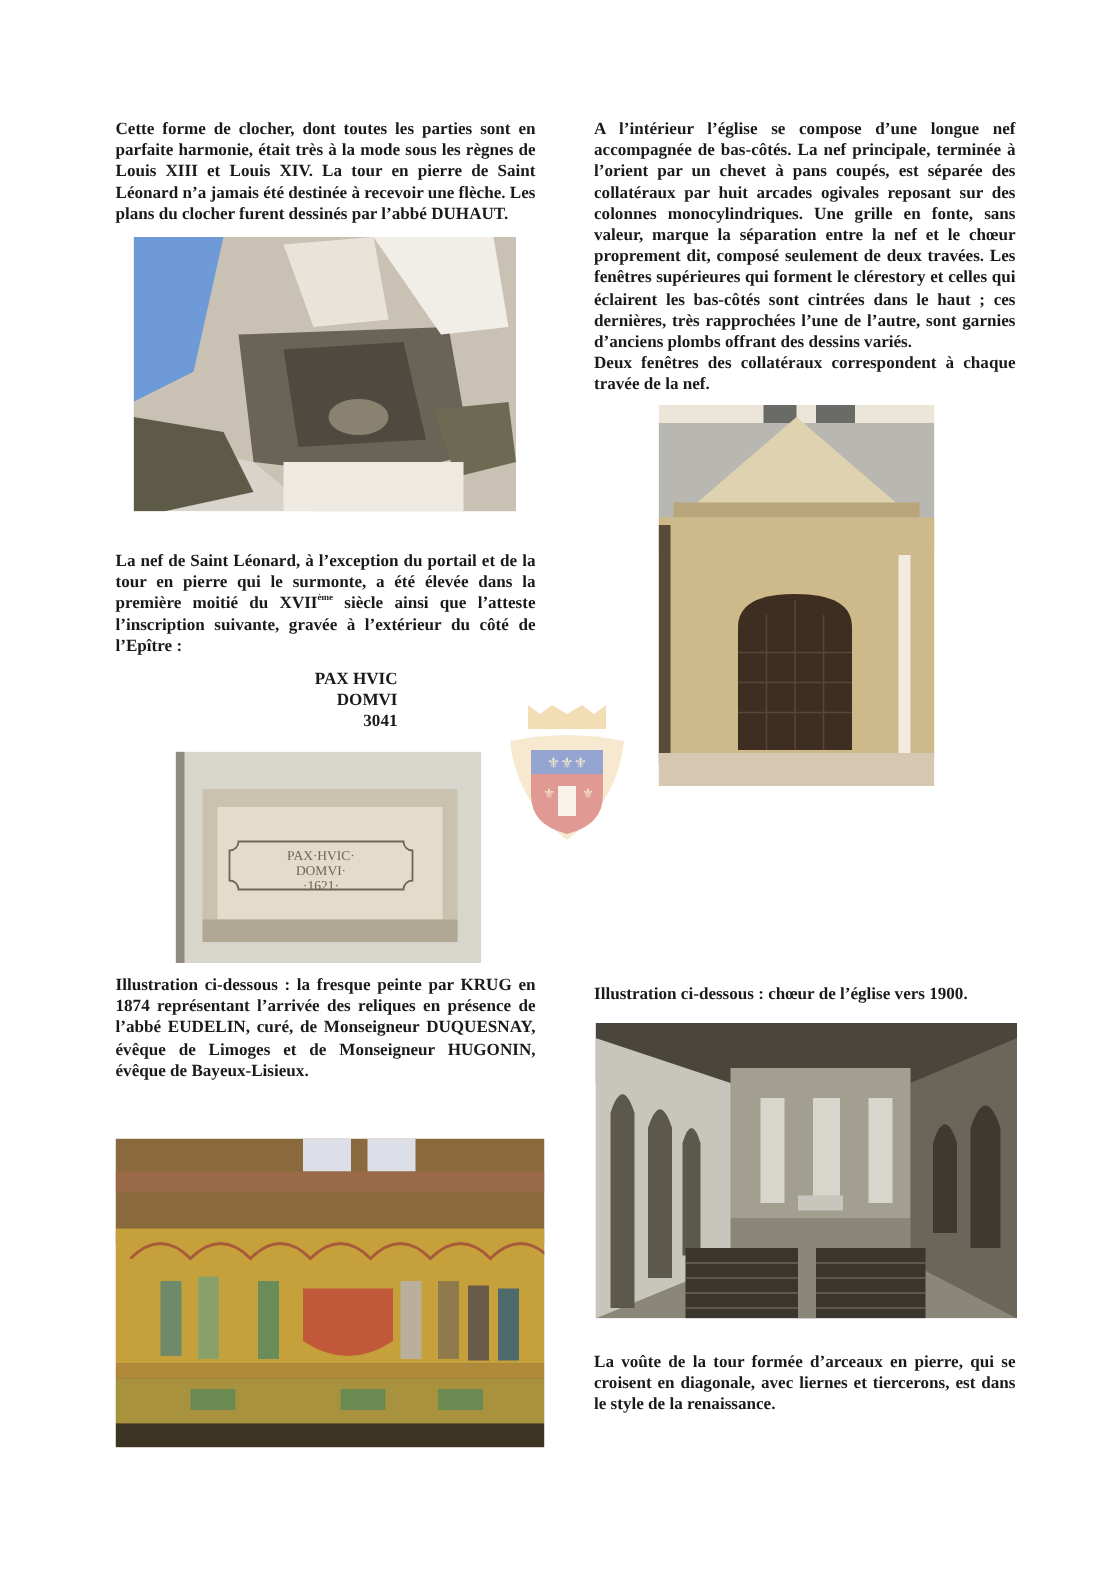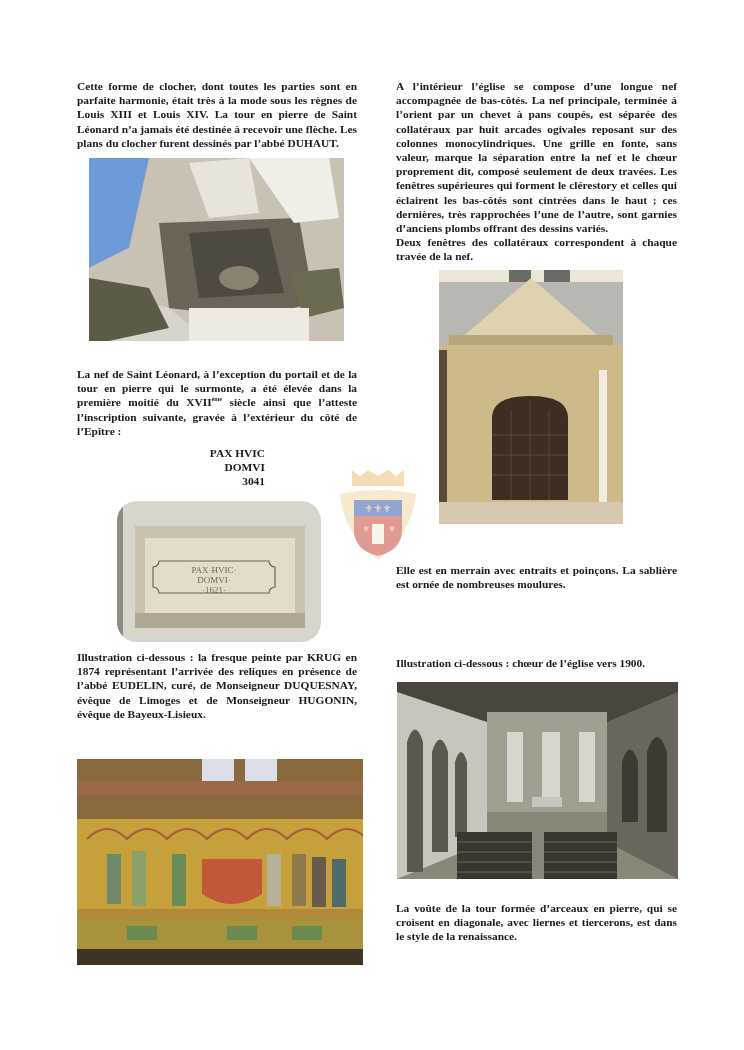--- a/index.html
+++ b/index.html
@@ -39,21 +39,21 @@
 <div class="txt" style="left:77px; top:367px; width:280px;">
   <p><span>La nef de Saint Léonard, à l’exception du portail et de la tour en pierre qui le surmonte, a été élevée dans la première moitié du XVII</span><sup>ème</sup><span> siècle ainsi que l’atteste l’inscription suivante, gravée à l’extérieur du côté de l’Epître :</span></p>
 </div>
 
 <div class="txt center" style="left:170px; top:446px; width:95px; text-align:right;">
   <p>PAX HVIC</p>
   <p>DOMVI</p>
   <p>3041</p>
 </div>
 
-<div class="photo" style="left:117px; top:501px; width:204px; height:141px;border-radius:20px;">
+<div class="photo" style="left:117px; top:501px; width:204px; height:141px;">
   <svg viewBox="0 0 204 141" preserveAspectRatio="none">
     <rect width="204" height="141" fill="#d8d5cc"></rect>
     <rect x="0" y="0" width="6" height="141" fill="#8f8b80"></rect>
     <rect x="18" y="25" width="170" height="100" fill="#c9c2ae"></rect>
     <rect x="28" y="37" width="150" height="75" fill="#e3dccb"></rect>
     <rect x="18" y="112" width="170" height="15" fill="#b0a892"></rect>
     <path d="M42,60 h110 a6,6 0 0 0 6,6 v20 a6,6 0 0 0 -6,6 h-110 a6,6 0 0 0 -6,-6 v-20 a6,6 0 0 0 6,-6z" fill="none" stroke="#6e6656" stroke-width="1.2"></path>
     <text x="97" y="72" text-anchor="middle" font-size="9" fill="#6e6656" font-family="Liberation Serif, serif">PAX·HVIC·</text>
     <text x="97" y="82" text-anchor="middle" font-size="9" fill="#6e6656" font-family="Liberation Serif, serif">DOMVI·</text>
     <text x="97" y="92" text-anchor="middle" font-size="9" fill="#6e6656" font-family="Liberation Serif, serif">·1621·</text>
@@ -130,21 +130,20 @@
       <line x1="53" y1="205" x2="129" y2="205"></line>
       <line x1="72" y1="140" x2="72" y2="230"></line>
       <line x1="91" y1="130" x2="91" y2="230"></line>
       <line x1="110" y1="140" x2="110" y2="230"></line>
     </g>
     <rect x="0" y="232" width="184" height="22" fill="#d6c8b0"></rect>
   </svg>
 </div>
 
 <div class="txt" style="left:396px; top:563px; width:281px;">
-  <p>Elle est en merrain avec entraits et poinçons. La sablière est ornée de nombreuses moulures.</p>
 </div>
 
 <div class="txt" style="left:396px; top:656px; width:281px;">
   <p>Illustration ci-dessous : chœur de l’église vers 1900.</p>
 </div>
 
 <div class="photo" style="left:397px; top:682px; width:281px; height:197px;">
   <svg viewBox="0 0 281 197" preserveAspectRatio="none">
     <rect width="281" height="197" fill="#8a8678"></rect>
     <rect x="0" y="0" width="281" height="40" fill="#4a463c"></rect>

